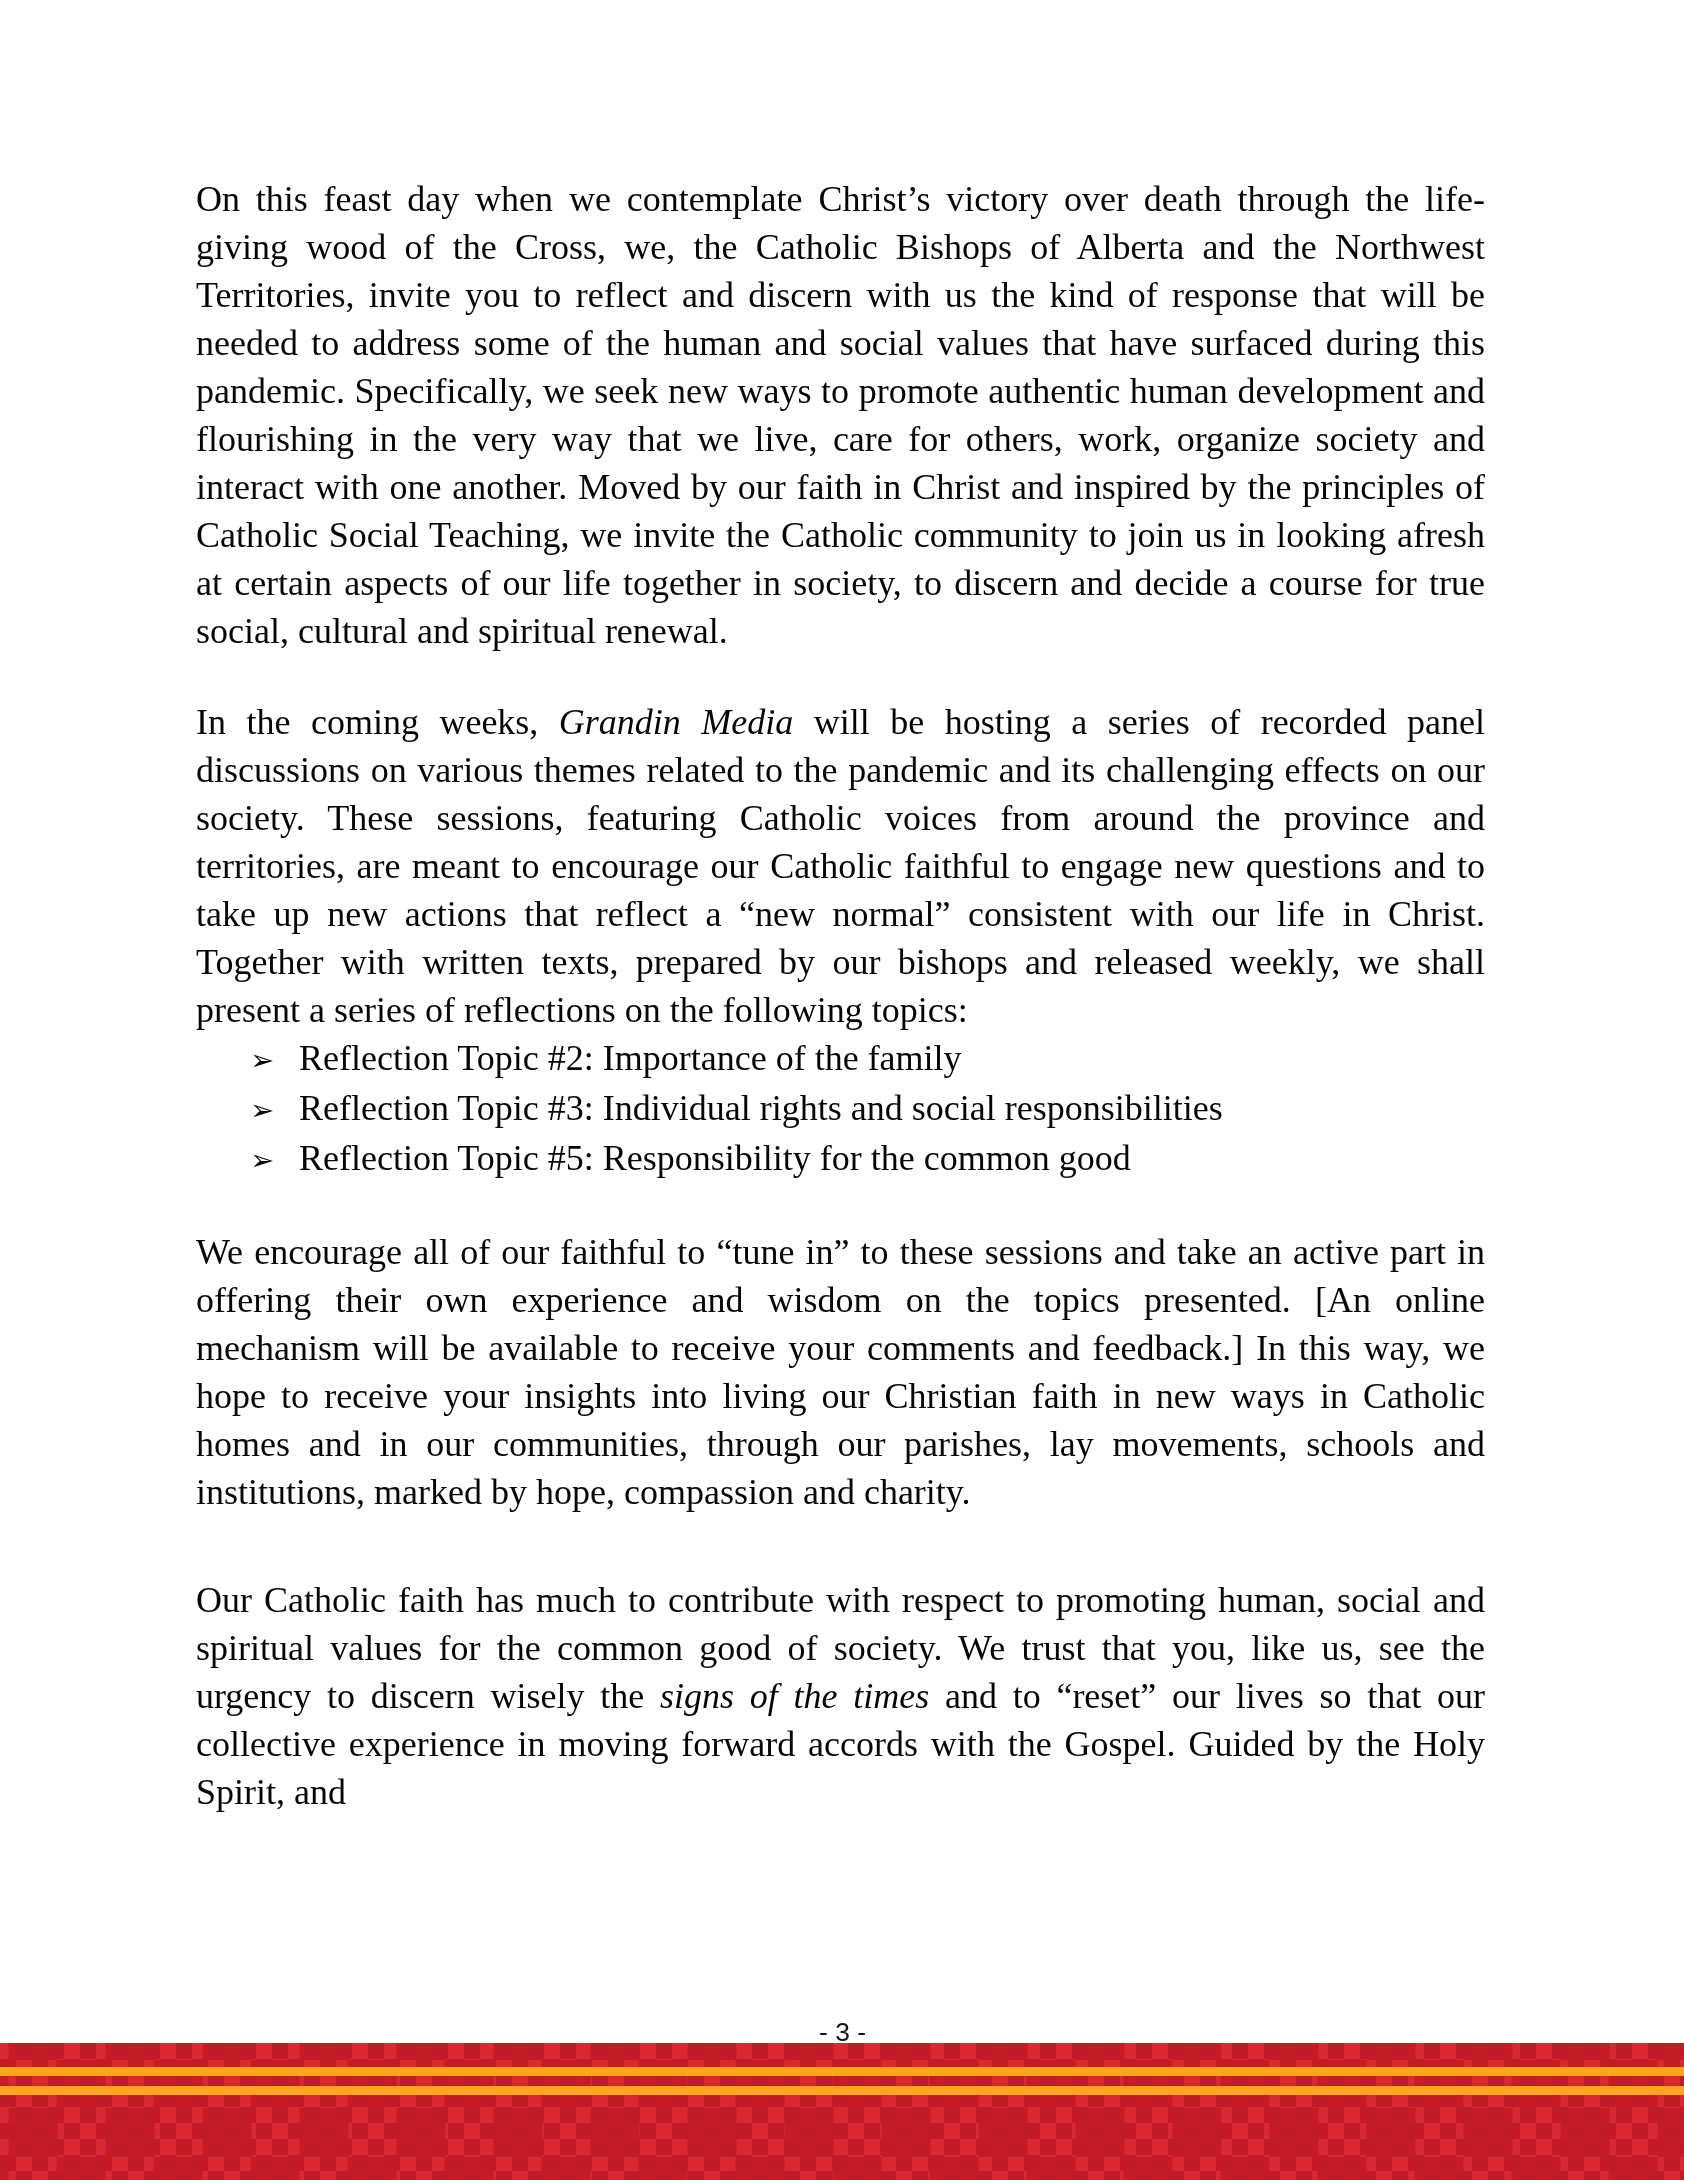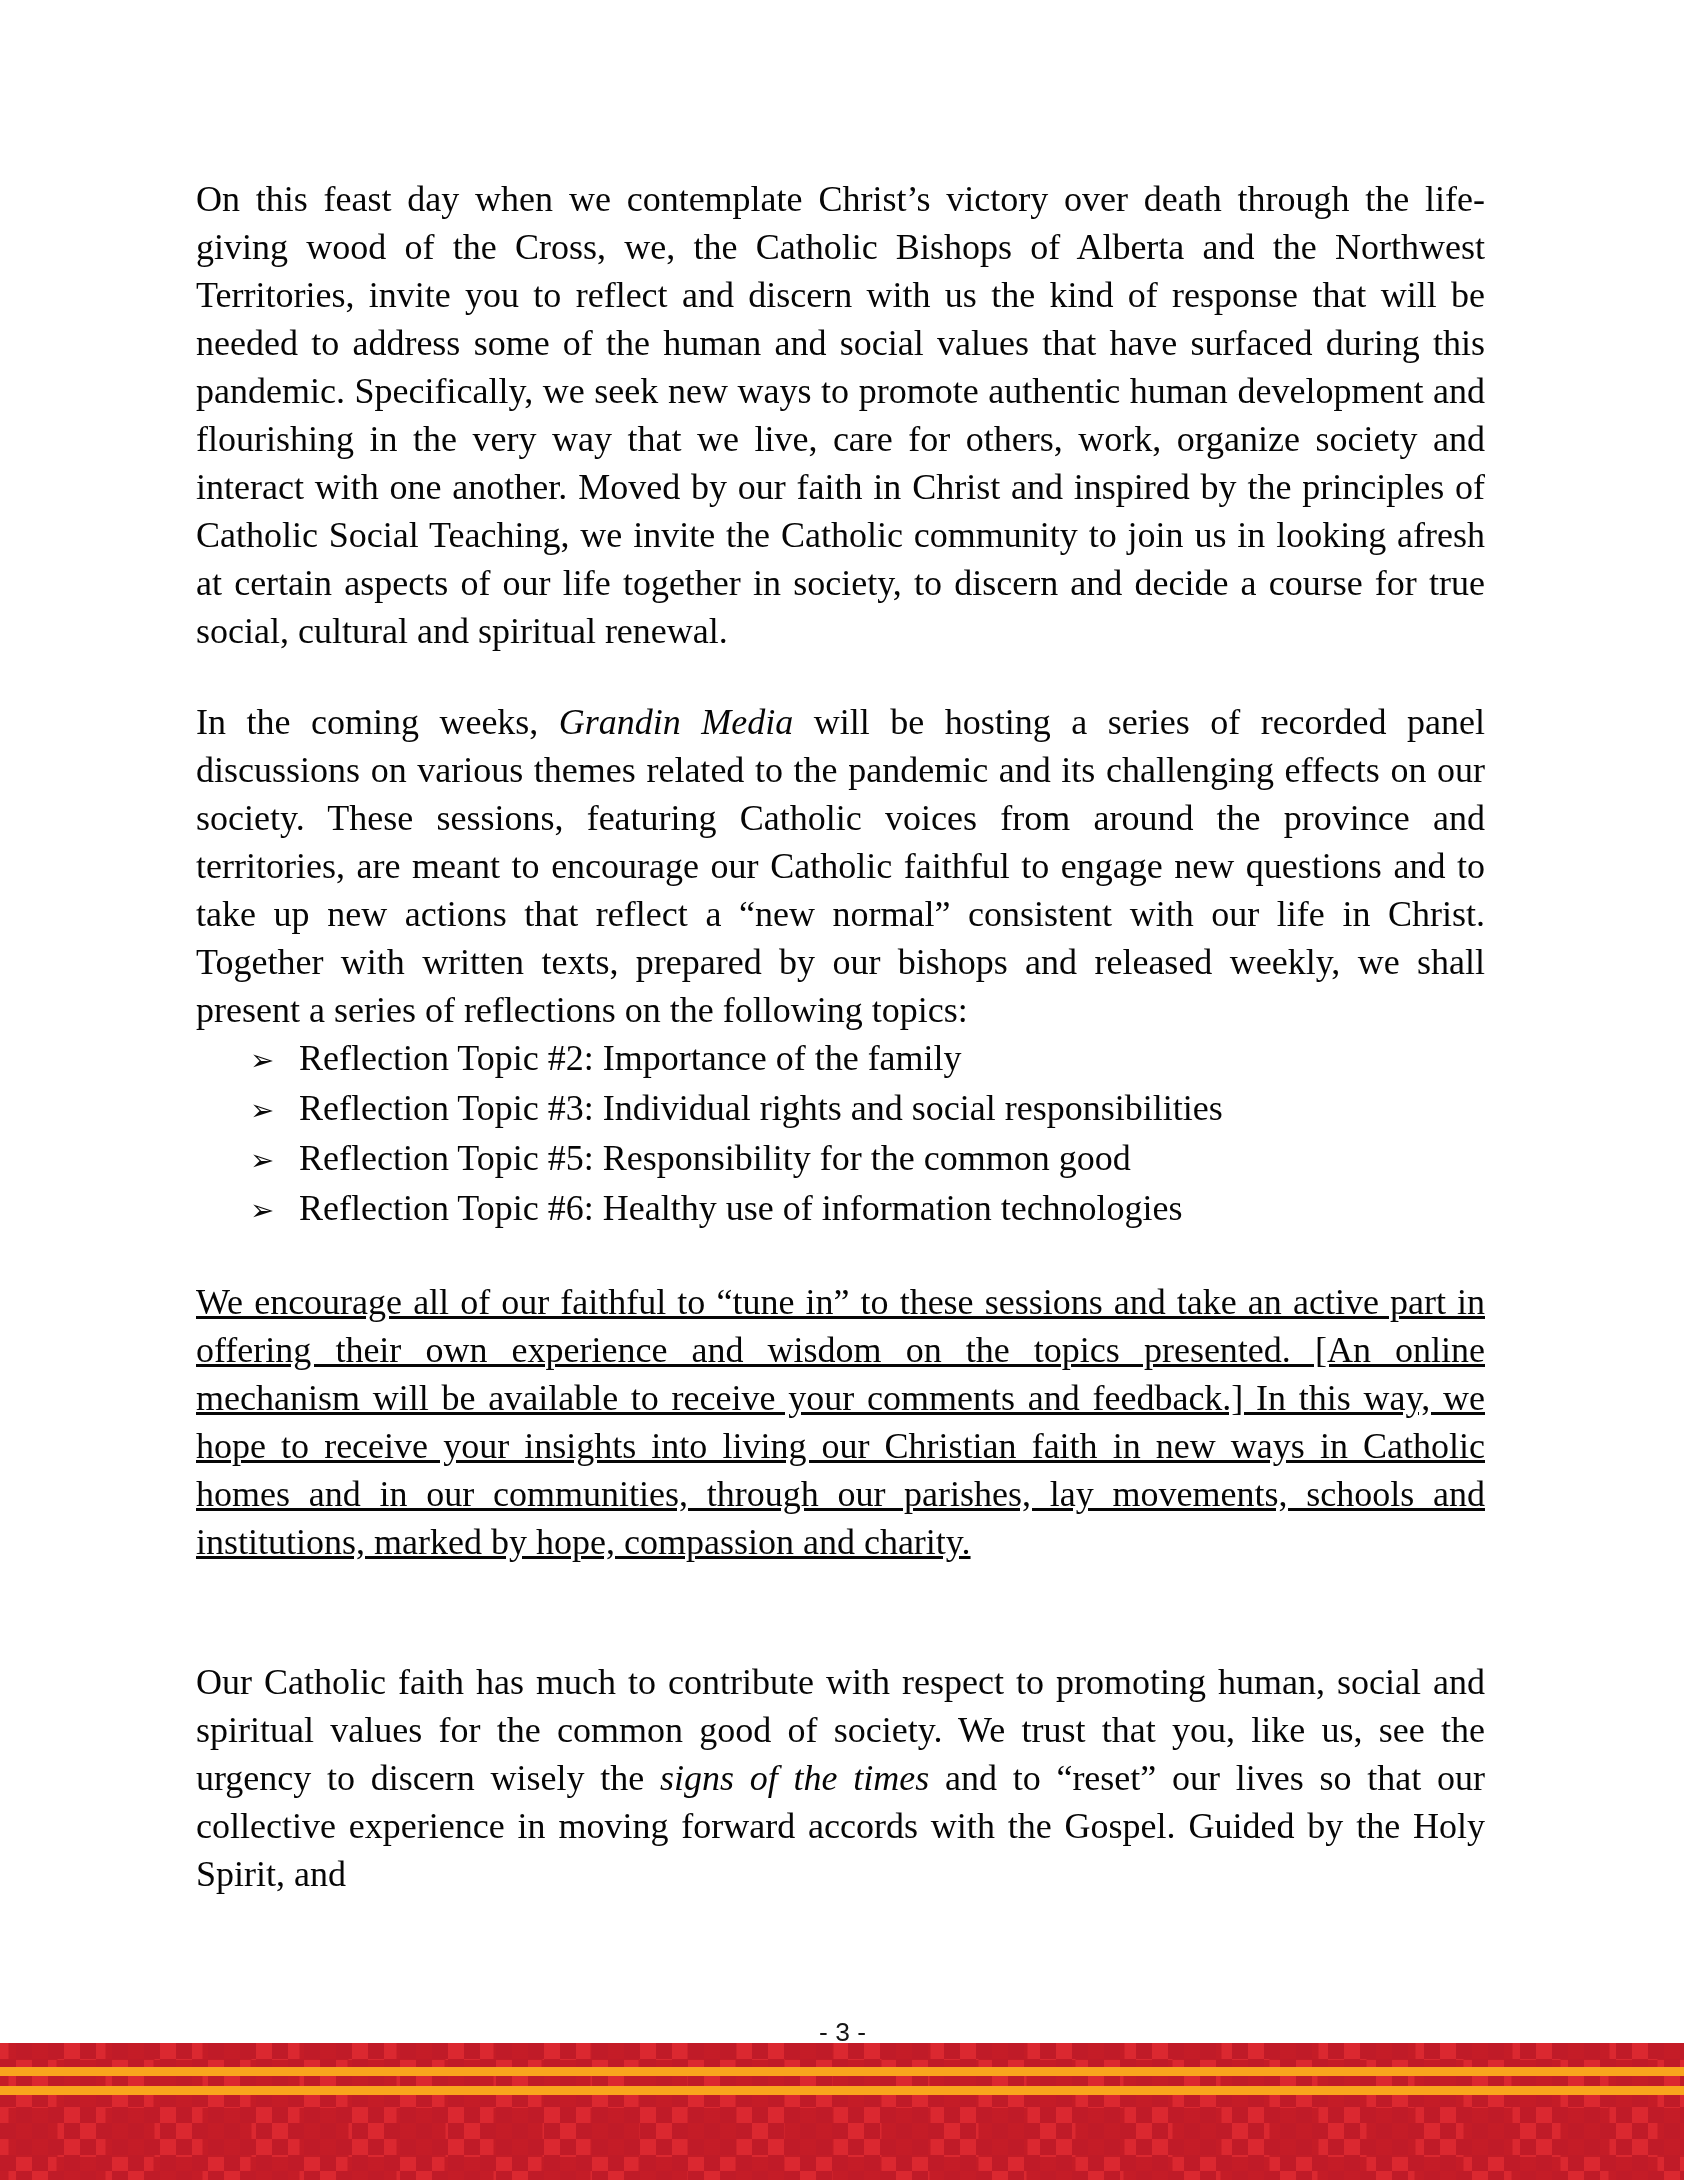--- a/index.html
+++ b/index.html
@@ -25,21 +25,21 @@
     text-align: justify;
     hyphens: none;
     -webkit-hyphens: none;
   }
   .para {
     margin: 0 0 43px 0;
   }
   
   .block-1 { margin-bottom: 0; }
   
-  .block-3 { margin-bottom: 92px; text-decoration: underline; }
+  .block-3 { margin-bottom: 60px; }
 
   ul.topics {
     list-style: none;
     margin: 0 0 44px 0;
     padding: 0 0 0 54px;
     text-align: left;
   }
   ul.topics li {
     line-height: 48px;
     white-space: nowrap;
@@ -95,21 +95,20 @@
 </head>
 <body>
 
 <main class="doc-body">
     <p class="para block-0"><span>On this feast day when we contemplate Christ’s victory over death through the life-giving wood of the Cross, we, the Catholic Bishops of Alberta and the Northwest Territories, invite you to reflect and discern with us the kind of response that will be needed to address some of the human and social values that have surfaced during this pandemic. Specifically, we seek new ways to promote authentic human development and flourishing in the very way that we live, care for others, work, organize society and interact with one another. Moved by our faith in Christ and inspired by the principles of Catholic Social Teaching, we invite the Catholic community to join us in looking afresh at certain aspects of our life together in society, to discern and decide a course for true social, cultural and spiritual renewal.</span></p>
     <p class="para block-1"><span>In the coming weeks, </span><em>Grandin Media</em><span> will be hosting a series of recorded panel discussions on various themes related to the pandemic and its challenging effects on our society. These sessions, featuring Catholic voices from around the province and territories, are meant to encourage our Catholic faithful to engage new questions and to take up new actions that reflect a “new normal” consistent with our life in Christ. Together with written texts, prepared by our bishops and released weekly, we shall present a series of reflections on the following topics:</span></p>
     <ul class="topics block-2">
       <li><span class="bullet">➢</span><span>Reflection Topic #2: Importance of the family</span></li>
       <li><span class="bullet">➢</span><span>Reflection Topic #3: Individual rights and social responsibilities</span></li>
       <li><span class="bullet">➢</span><span>Reflection Topic #5: Responsibility for the common good</span></li>
-      <li><span class="bullet">➢</span><span>Reflection Topic #6: Healthy use of information technologies</span></li>
     </ul>
     <p class="para block-3"><span>We encourage all of our faithful to “tune in” to these sessions and take an active part in offering their own experience and wisdom on the topics presented. [An online mechanism will be available to receive your comments and feedback.] In this way, we hope to receive your insights into living our Christian faith in new ways in Catholic homes and in our communities, through our parishes, lay movements, schools and institutions, marked by hope, compassion and charity.</span></p>
     <p class="para block-4"><span>Our Catholic faith has much to contribute with respect to promoting human, social and spiritual values for the common good of society. We trust that you, like us, see the urgency to discern wisely the </span><em>signs of the times</em><span> and to “reset” our lives so that our collective experience in moving forward accords with the Gospel. Guided by the Holy Spirit, and</span></p>
   </main>
 
 <div class="page-number">- 3 -</div>
 
 <div class="footer-band"></div>
 
 

